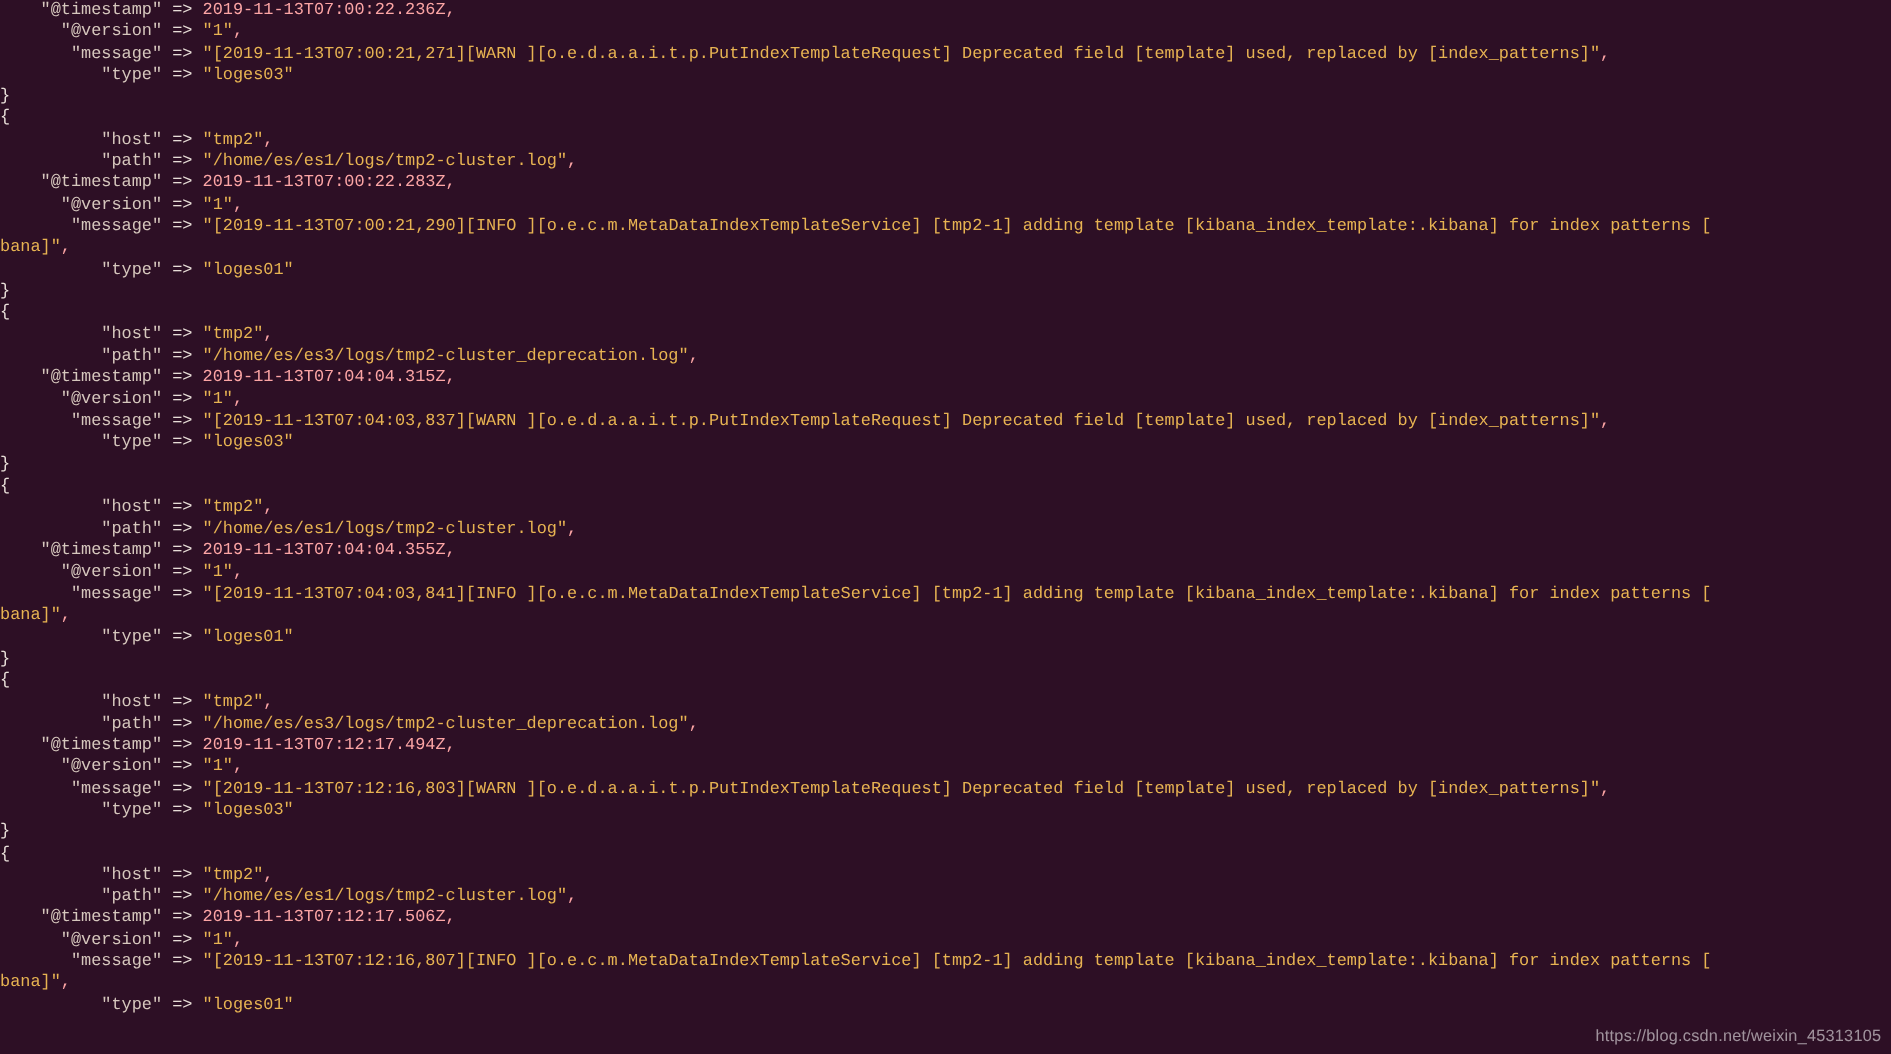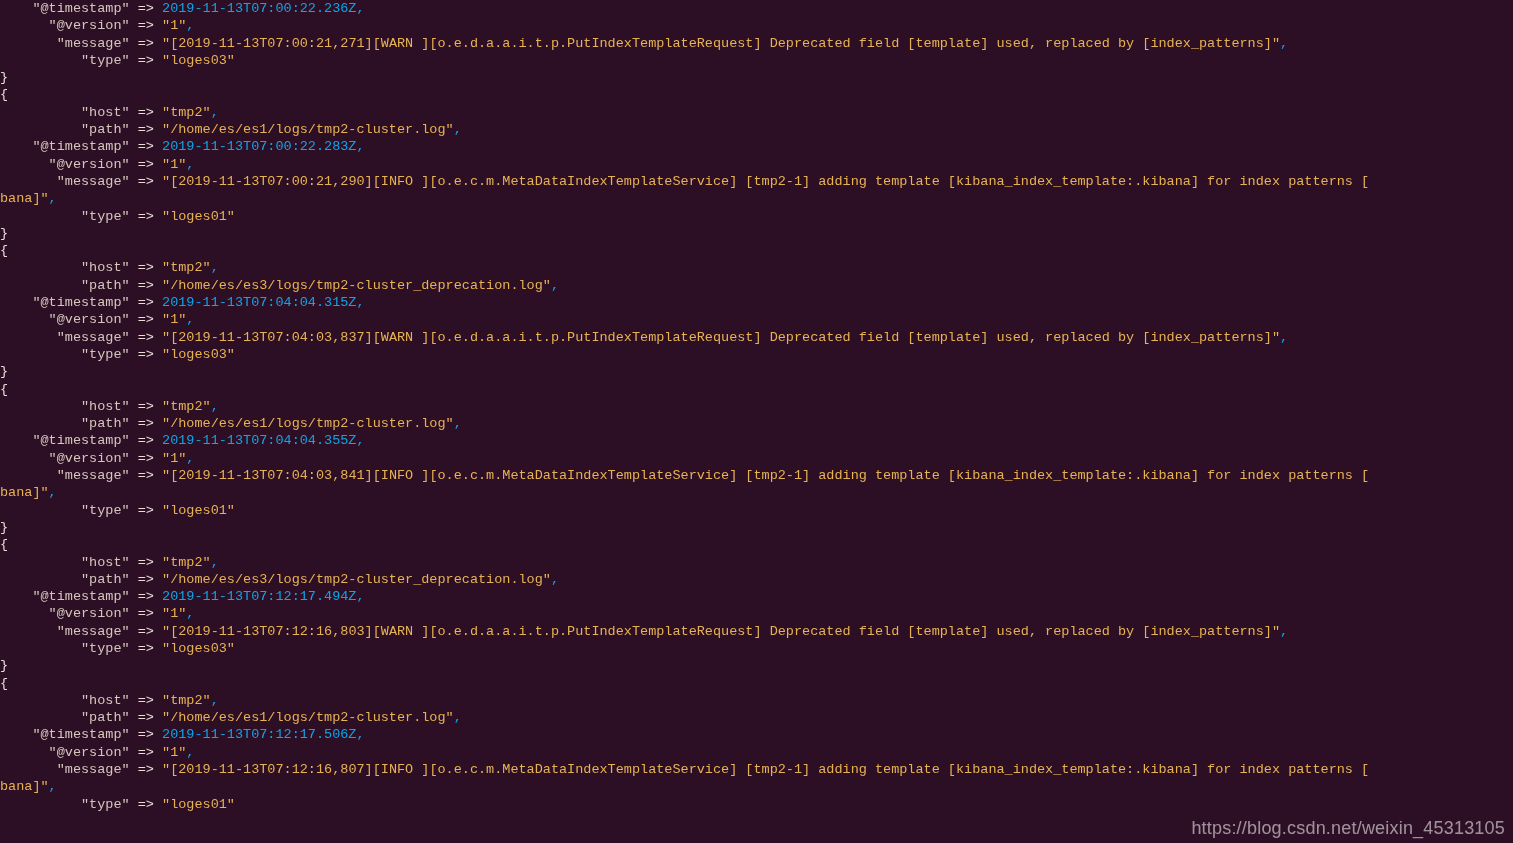--- a/index.html
+++ b/index.html
@@ -15,29 +15,29 @@
     position:relative;
   }
   .terminal {
     white-space:pre;
     padding:0;
   }
   .line { display:block; white-space:pre-wrap; word-break:break-all; }
   .k { color:#d6c7bd; }                 
   .arrow { color:#e8ded8; }
   .str { color:#e7b352; }               
-  .plain { color:#0ea5e9; }             
+  .plain { color:#fca5a5; }             
   .brace { color:#e8ded8; }
   .watermark {
     position:absolute;
     right:8px;
     bottom:6px;
     color:rgba(255,255,255,0.55);
     font-family:Arial,Helvetica,sans-serif;
-    font-size:18px;
+    font-size:13px;
     letter-spacing:0.2px;
   }
 </style>
 </head>
 <body>
 
 <div class="terminal" id="term"><div class="line"><span class="k">    "@timestamp"</span><span class="arrow"> =&gt; </span><span class="plain">2019-11-13T07:00:22.236Z,</span></div><div class="line"><span class="k">      "@version"</span><span class="arrow"> =&gt; </span><span class="str">"1"</span><span class="plain">,</span></div><div class="line"><span class="k">       "message"</span><span class="arrow"> =&gt; </span><span class="str">"[2019-11-13T07:00:21,271][WARN ][o.e.d.a.a.i.t.p.PutIndexTemplateRequest] Deprecated field [template] used, replaced by [index_patterns]"</span><span class="plain">,</span></div><div class="line"><span class="k">          "type"</span><span class="arrow"> =&gt; </span><span class="str">"loges03"</span></div><div class="line brace">}</div><div class="line brace">{</div><div class="line"><span class="k">          "host"</span><span class="arrow"> =&gt; </span><span class="str">"tmp2"</span><span class="plain">,</span></div><div class="line"><span class="k">          "path"</span><span class="arrow"> =&gt; </span><span class="str">"/home/es/es1/logs/tmp2-cluster.log"</span><span class="plain">,</span></div><div class="line"><span class="k">    "@timestamp"</span><span class="arrow"> =&gt; </span><span class="plain">2019-11-13T07:00:22.283Z,</span></div><div class="line"><span class="k">      "@version"</span><span class="arrow"> =&gt; </span><span class="str">"1"</span><span class="plain">,</span></div><div class="line"><span class="k">       "message"</span><span class="arrow"> =&gt; </span><span class="str">"[2019-11-13T07:00:21,290][INFO ][o.e.c.m.MetaDataIndexTemplateService] [tmp2-1] adding template [kibana_index_template:.kibana] for index patterns [</span></div><div class="line"><span class="str">bana]"</span><span class="plain">,</span></div><div class="line"><span class="k">          "type"</span><span class="arrow"> =&gt; </span><span class="str">"loges01"</span></div><div class="line brace">}</div><div class="line brace">{</div><div class="line"><span class="k">          "host"</span><span class="arrow"> =&gt; </span><span class="str">"tmp2"</span><span class="plain">,</span></div><div class="line"><span class="k">          "path"</span><span class="arrow"> =&gt; </span><span class="str">"/home/es/es3/logs/tmp2-cluster_deprecation.log"</span><span class="plain">,</span></div><div class="line"><span class="k">    "@timestamp"</span><span class="arrow"> =&gt; </span><span class="plain">2019-11-13T07:04:04.315Z,</span></div><div class="line"><span class="k">      "@version"</span><span class="arrow"> =&gt; </span><span class="str">"1"</span><span class="plain">,</span></div><div class="line"><span class="k">       "message"</span><span class="arrow"> =&gt; </span><span class="str">"[2019-11-13T07:04:03,837][WARN ][o.e.d.a.a.i.t.p.PutIndexTemplateRequest] Deprecated field [template] used, replaced by [index_patterns]"</span><span class="plain">,</span></div><div class="line"><span class="k">          "type"</span><span class="arrow"> =&gt; </span><span class="str">"loges03"</span></div><div class="line brace">}</div><div class="line brace">{</div><div class="line"><span class="k">          "host"</span><span class="arrow"> =&gt; </span><span class="str">"tmp2"</span><span class="plain">,</span></div><div class="line"><span class="k">          "path"</span><span class="arrow"> =&gt; </span><span class="str">"/home/es/es1/logs/tmp2-cluster.log"</span><span class="plain">,</span></div><div class="line"><span class="k">    "@timestamp"</span><span class="arrow"> =&gt; </span><span class="plain">2019-11-13T07:04:04.355Z,</span></div><div class="line"><span class="k">      "@version"</span><span class="arrow"> =&gt; </span><span class="str">"1"</span><span class="plain">,</span></div><div class="line"><span class="k">       "message"</span><span class="arrow"> =&gt; </span><span class="str">"[2019-11-13T07:04:03,841][INFO ][o.e.c.m.MetaDataIndexTemplateService] [tmp2-1] adding template [kibana_index_template:.kibana] for index patterns [</span></div><div class="line"><span class="str">bana]"</span><span class="plain">,</span></div><div class="line"><span class="k">          "type"</span><span class="arrow"> =&gt; </span><span class="str">"loges01"</span></div><div class="line brace">}</div><div class="line brace">{</div><div class="line"><span class="k">          "host"</span><span class="arrow"> =&gt; </span><span class="str">"tmp2"</span><span class="plain">,</span></div><div class="line"><span class="k">          "path"</span><span class="arrow"> =&gt; </span><span class="str">"/home/es/es3/logs/tmp2-cluster_deprecation.log"</span><span class="plain">,</span></div><div class="line"><span class="k">    "@timestamp"</span><span class="arrow"> =&gt; </span><span class="plain">2019-11-13T07:12:17.494Z,</span></div><div class="line"><span class="k">      "@version"</span><span class="arrow"> =&gt; </span><span class="str">"1"</span><span class="plain">,</span></div><div class="line"><span class="k">       "message"</span><span class="arrow"> =&gt; </span><span class="str">"[2019-11-13T07:12:16,803][WARN ][o.e.d.a.a.i.t.p.PutIndexTemplateRequest] Deprecated field [template] used, replaced by [index_patterns]"</span><span class="plain">,</span></div><div class="line"><span class="k">          "type"</span><span class="arrow"> =&gt; </span><span class="str">"loges03"</span></div><div class="line brace">}</div><div class="line brace">{</div><div class="line"><span class="k">          "host"</span><span class="arrow"> =&gt; </span><span class="str">"tmp2"</span><span class="plain">,</span></div><div class="line"><span class="k">          "path"</span><span class="arrow"> =&gt; </span><span class="str">"/home/es/es1/logs/tmp2-cluster.log"</span><span class="plain">,</span></div><div class="line"><span class="k">    "@timestamp"</span><span class="arrow"> =&gt; </span><span class="plain">2019-11-13T07:12:17.506Z,</span></div><div class="line"><span class="k">      "@version"</span><span class="arrow"> =&gt; </span><span class="str">"1"</span><span class="plain">,</span></div><div class="line"><span class="k">       "message"</span><span class="arrow"> =&gt; </span><span class="str">"[2019-11-13T07:12:16,807][INFO ][o.e.c.m.MetaDataIndexTemplateService] [tmp2-1] adding template [kibana_index_template:.kibana] for index patterns [</span></div><div class="line"><span class="str">bana]"</span><span class="plain">,</span></div><div class="line"><span class="k">          "type"</span><span class="arrow"> =&gt; </span><span class="str">"loges01"</span></div></div>
 <div class="watermark">https://blog.csdn.net/weixin_45313105</div>
 
 </body></html>

